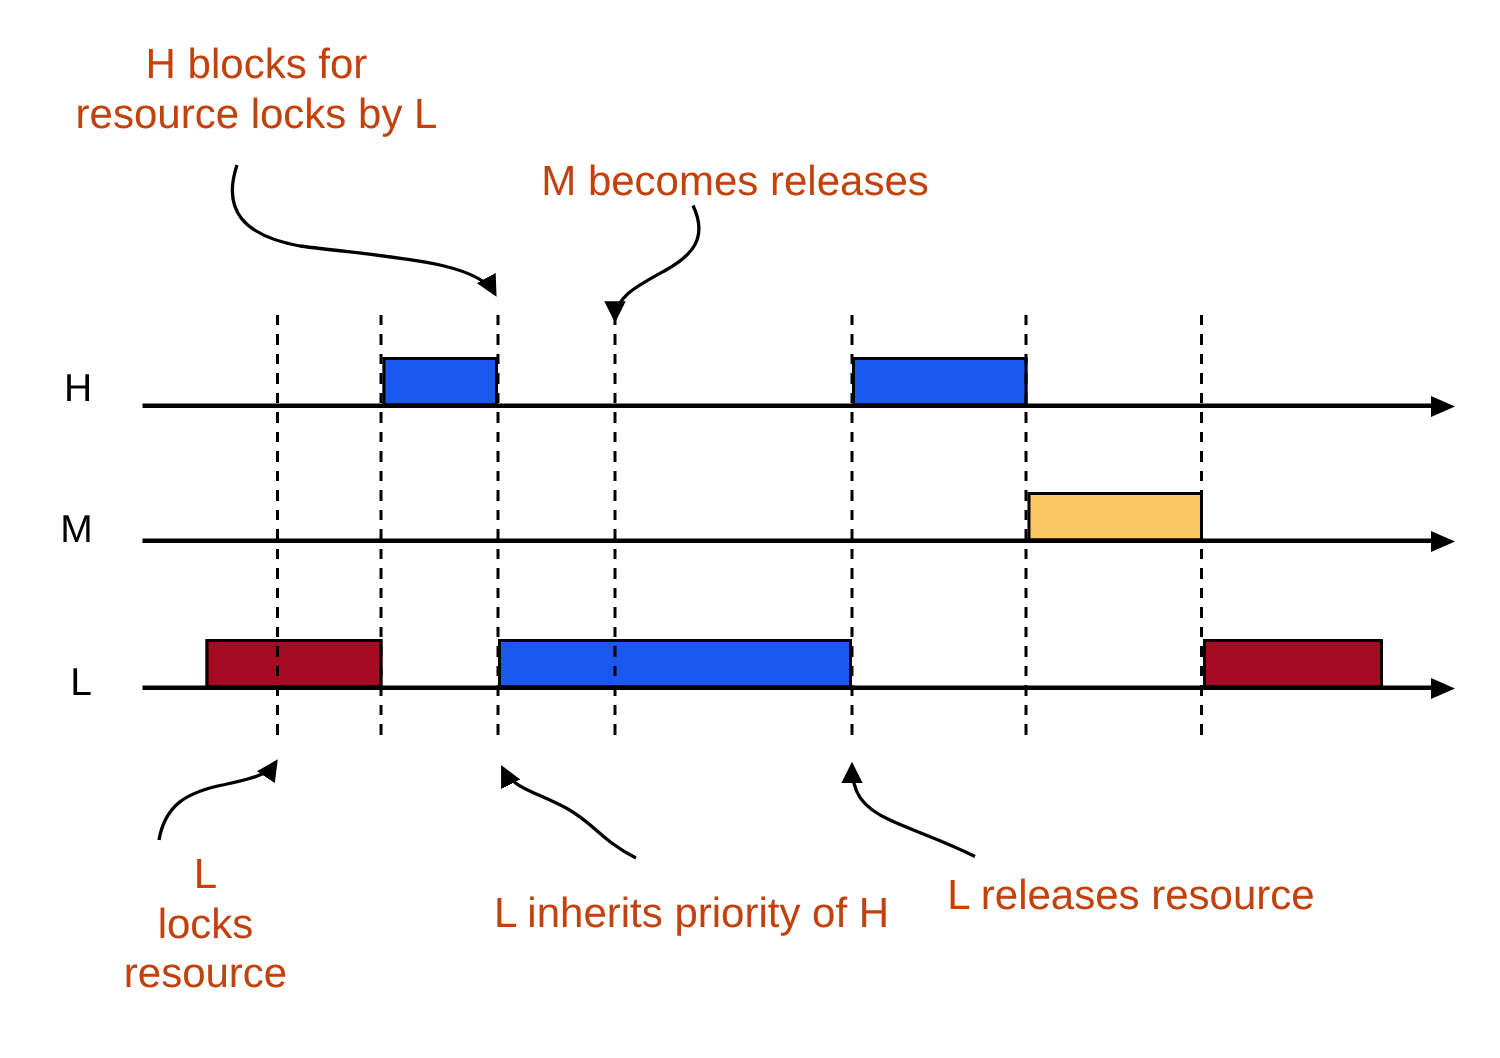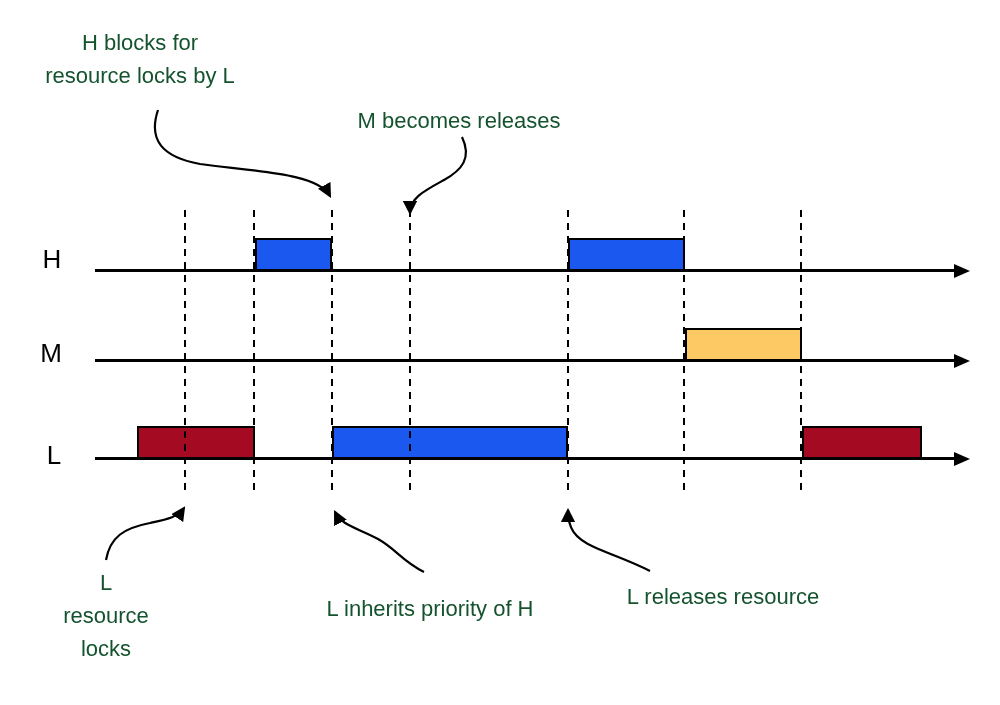--- a/index.html
+++ b/index.html
@@ -12,25 +12,26 @@
     width: 1000px;
     height: 705px;
     background: #ffffff;
     font-family: "Liberation Sans", "DejaVu Sans", sans-serif;
     color: #000000;
     overflow: hidden;
   }
   .annotation {
     position: absolute;
     transform: translateX(-50%);
-    font-size: 22px;
+    font-size: 28px;
     line-height: 33px;
     text-align: center;
     white-space: nowrap;
-    color: #14532d;
+    color: #c2410c;
+    margin-left: 31px;
   }
   .row-label {
     position: absolute;
     transform: translate(-50%, -50%);
     font-size: 26px;
     color: #000000;
   }
   .timeline-line {
     position: absolute;
     height: 3px;
@@ -91,22 +92,22 @@
 
   <div class="annotation" id="ann-h-blocks" style="left: 140px; top: 26px;">
     <div>H blocks for</div>
     <div>resource locks by L</div>
   </div>
 
   <div class="annotation" id="ann-m-runnable" style="left: 459px; top: 104px;">M becomes releases</div>
 
   <div class="annotation" id="ann-l-locks" style="left: 106px; top: 566px;">
     <div>L</div>
+    <div>locks</div>
     <div>resource</div>
-    <div>locks</div>
   </div>
 
   <div class="annotation" id="ann-l-inherits" style="left: 430px; top: 592px;">L inherits priority of H</div>
 
   <div class="annotation" id="ann-l-releases" style="left: 723px; top: 580px;">L releases resource</div>
 
   <div class="row-label" id="label-row-h" style="left: 52px; top: 259px;">H</div>
   <div class="row-label" id="label-row-m" style="left: 51px; top: 353px;">M</div>
   <div class="row-label" id="label-row-l" style="left: 54px; top: 455px;">L</div>
 

